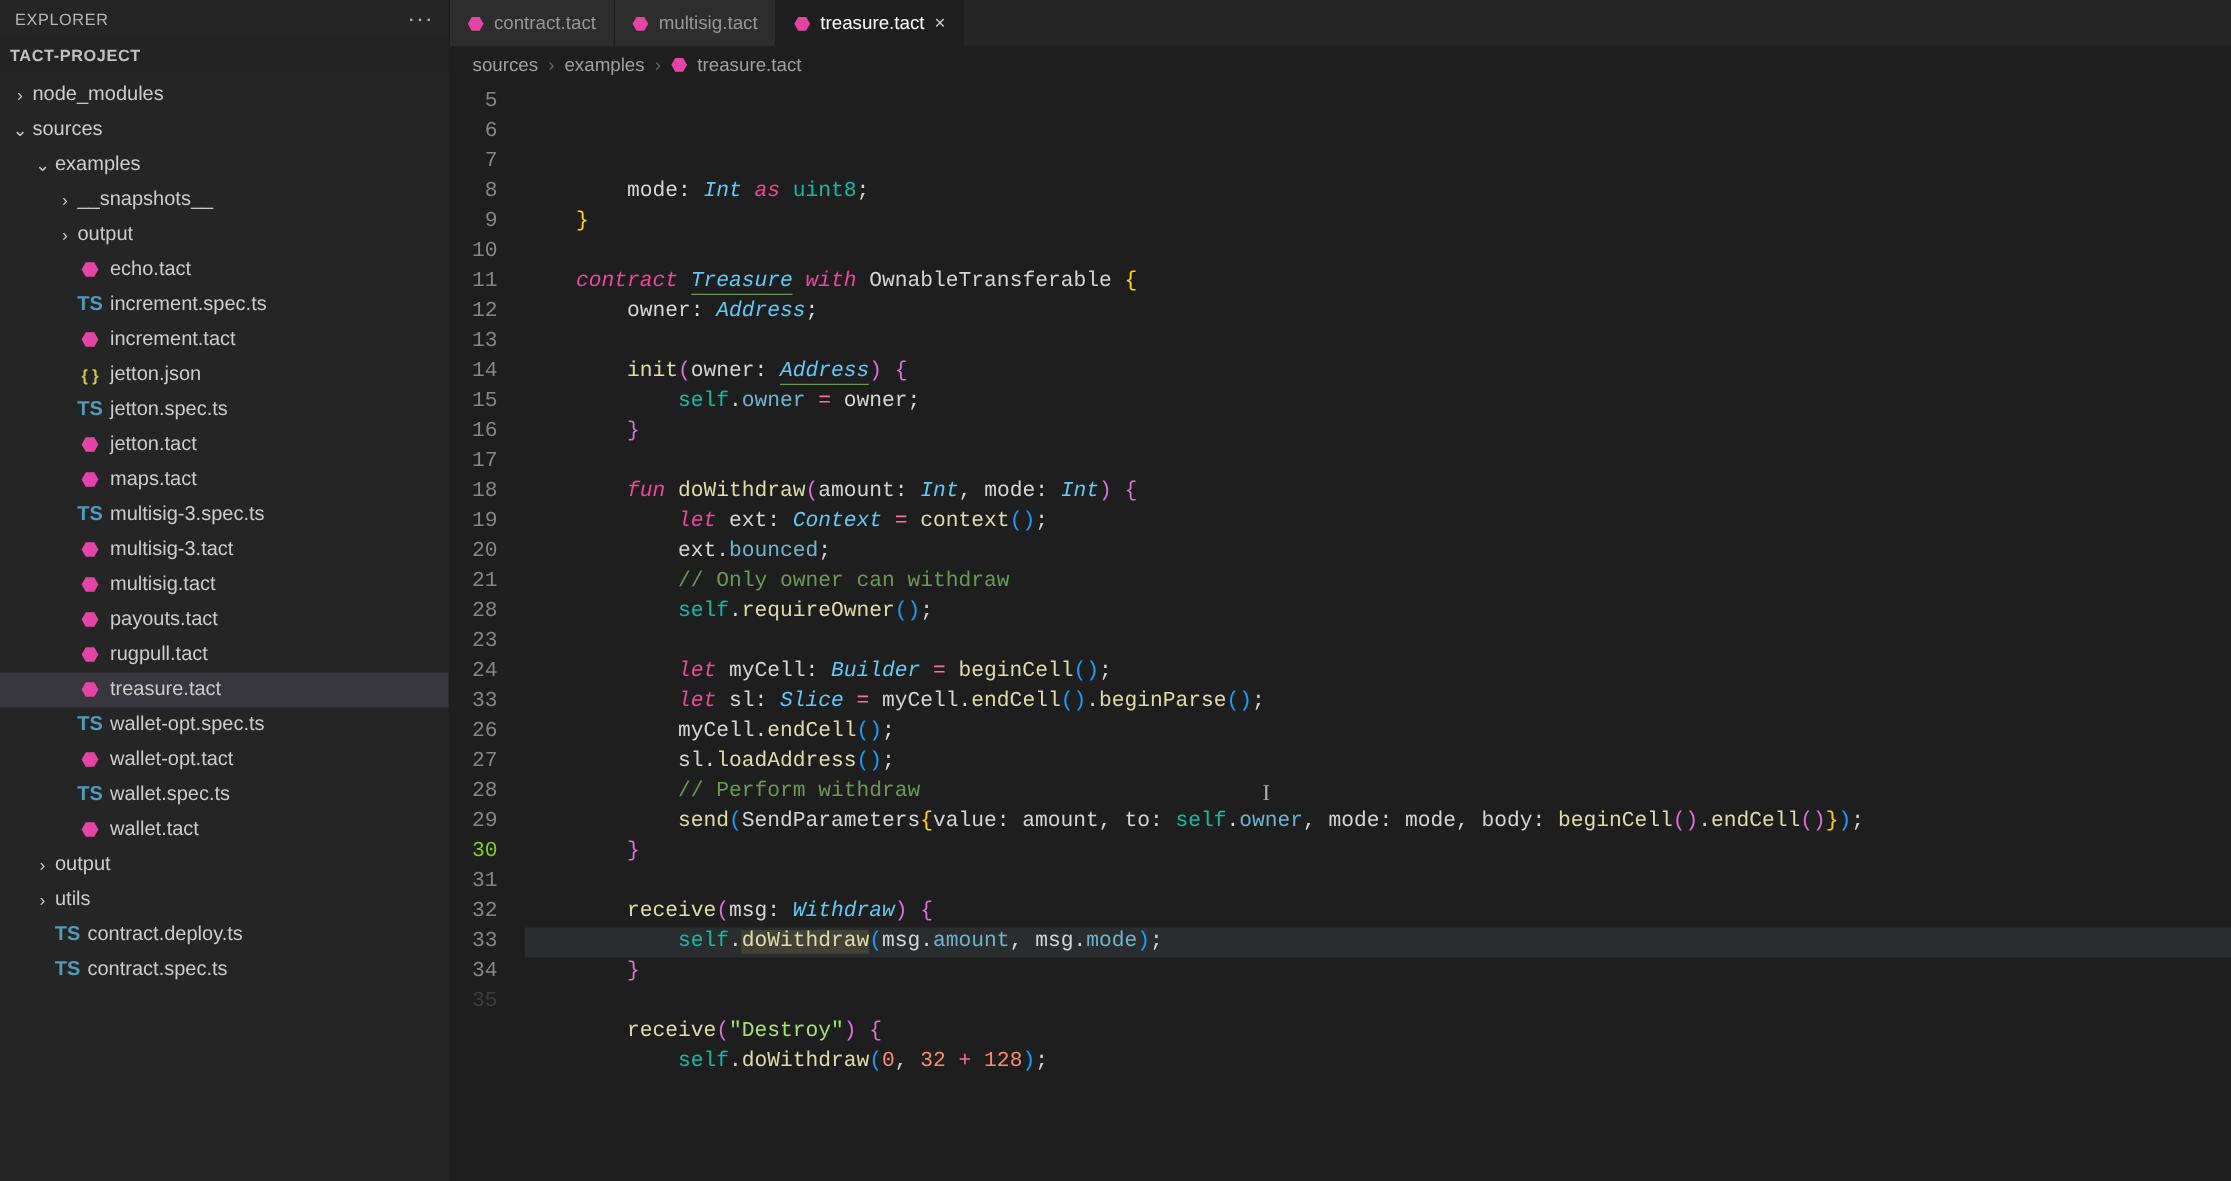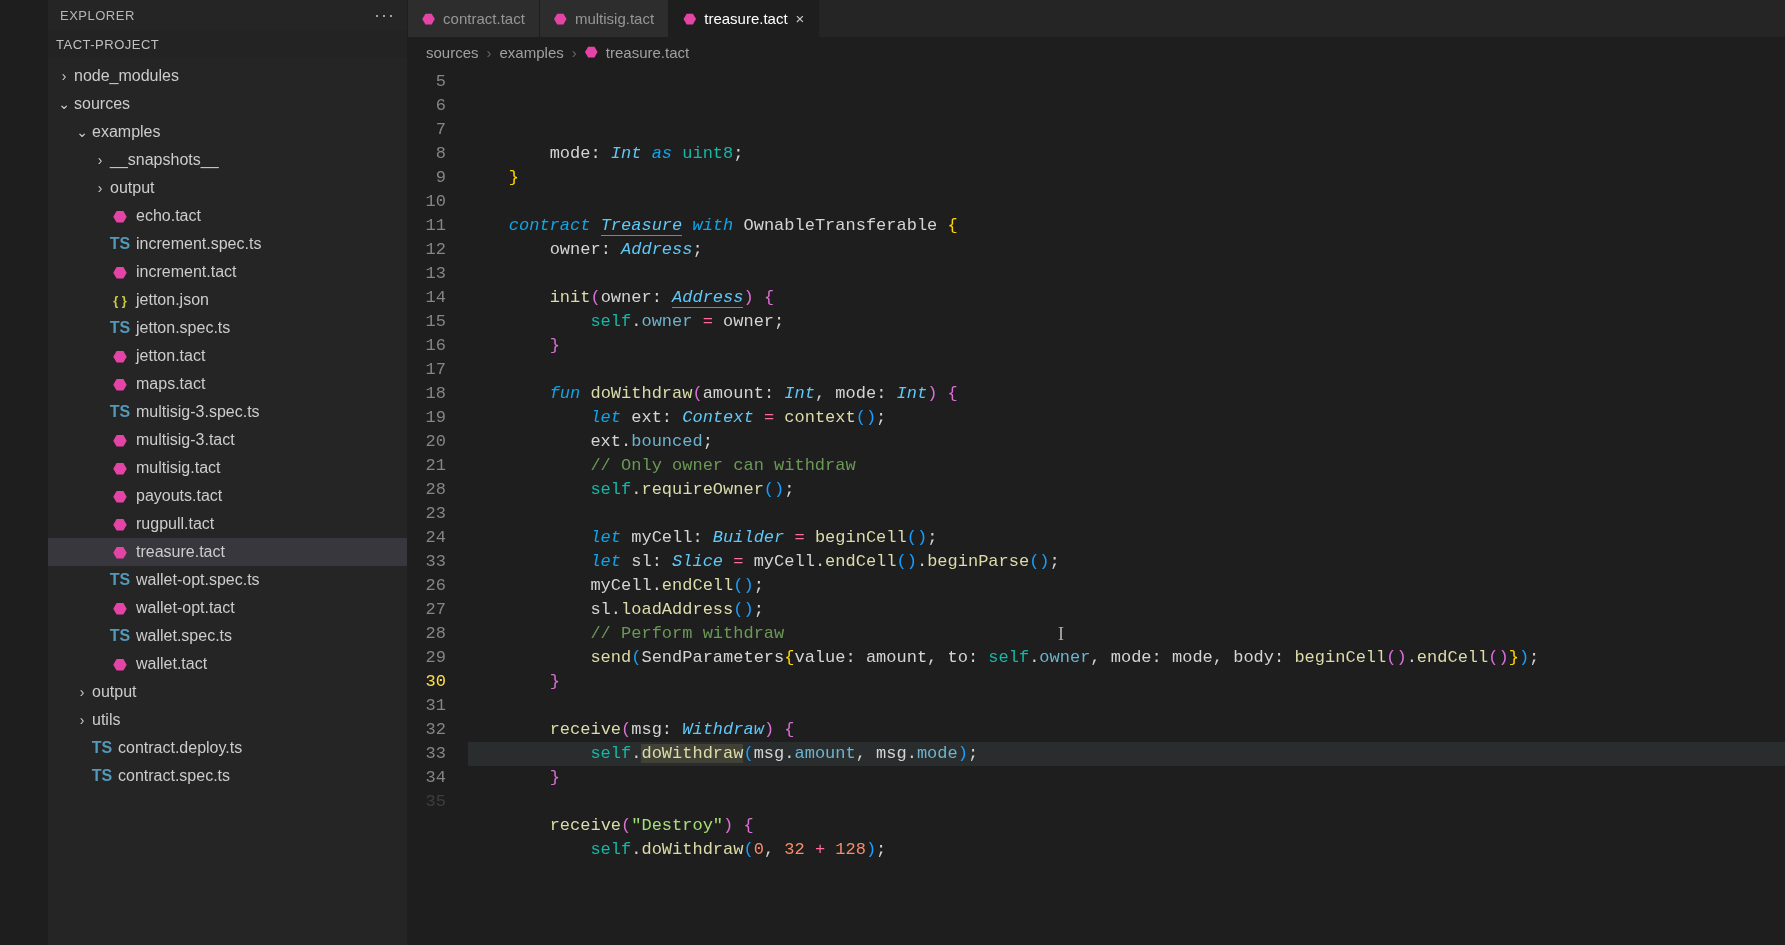--- a/index.html
+++ b/index.html
@@ -12,40 +12,39 @@
   overflow: hidden;
   display: flex;
   font-size: 16px;
 }
 .sidebar {
   width: 360px;
   background: #252526;
   display: flex;
   flex-direction: column;
   border-right: 1px solid #1e1e1e;
-  margin-left: 48px;
 }
 .sidebar-header {
   height: 30px;
   display: flex;
   align-items: center;
   justify-content: space-between;
   padding: 0 12px;
   font-size: 13px;
   letter-spacing: 0.5px;
   color: #ccccccdd;
 }
 .sidebar-header .dots { font-size: 18px; letter-spacing: 1px; cursor: pointer; }
 .project-label {
   height: 28px;
   display: flex;
   align-items: center;
   padding: 0 8px;
   font-size: 13px;
-  font-weight: 400;
+  font-weight: 700;
   letter-spacing: 0.5px;
   color: #ccccccee;
   background: #1e1e1e40;
 }
 .tree { flex: 1; overflow: hidden; padding-top: 4px; }
 .tree-row {
   display: flex;
   align-items: center;
   height: 28px;
   font-size: 16px;
@@ -107,31 +106,31 @@
 }
 .gutter {
   width: 60px;
   text-align: right;
   padding-right: 22px;
   color: #858585;
   user-select: none;
   padding-top: 4px;
 }
 .gutter .ln { height: 24px; }
-.gutter .ln.cur { color: #fde047; }
+.gutter .ln.cur { color: #84cc16; }
 .code {
   flex: 1;
   white-space: pre;
   color: #d4d4d4;
   padding-top: 4px;
   position: relative;
 }
 .code .line { height: 24px; }
 .code .line.hl { background: #2a2d2e; }
-.tok-kw   { color: #0ea5e9; font-style: italic; }
+.tok-kw   { color: #ec4899; font-style: italic; }
 .tok-kw2  { color: #ff6a9f; }
 .tok-type { color: #5fc9f8; font-style: italic; }
 .tok-var  { color: #d4d4d4; }
 .tok-self { color: #14b8a6; }
 .tok-fn   { color: #dcdcaa; }
 .tok-punc { color: #d4d4d4; }
 .tok-br   { color: #ffd602; }
 .tok-brp  { color: #da70d6; }
 .tok-brb  { color: #179fff; }
 .tok-num  { color: #f78c6c; }

